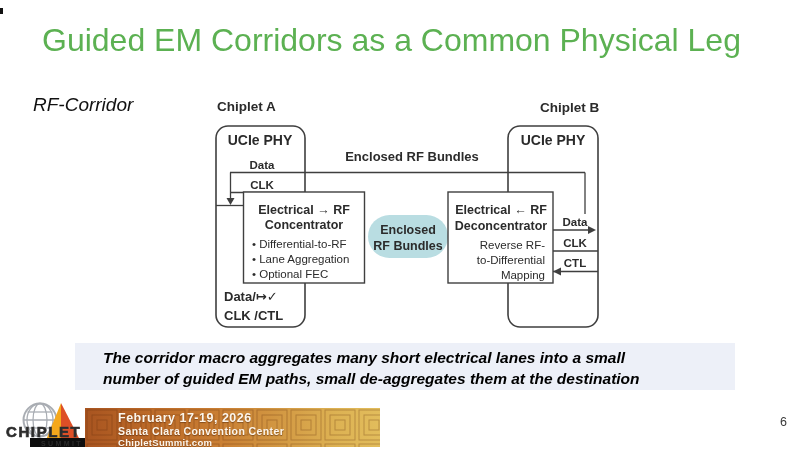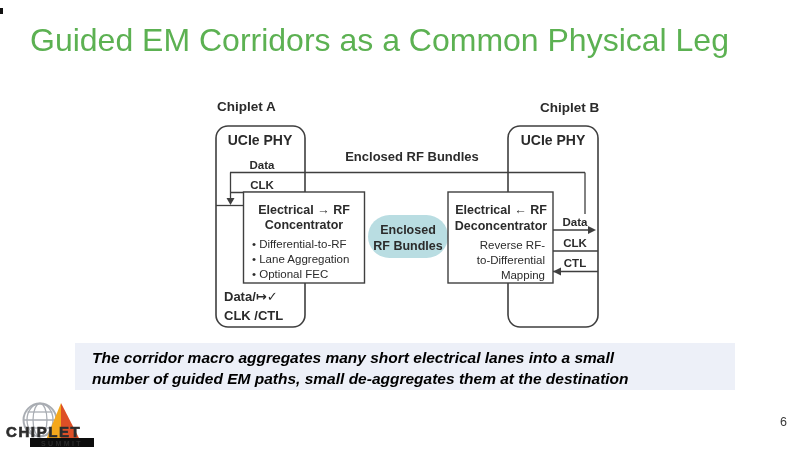--- a/index.html
+++ b/index.html
@@ -2,31 +2,31 @@
 <html><head>
 <meta charset="utf-8">
 <style>
   html,body{margin:0;padding:0;background:#888;}
   .slide{
     position:relative;width:800px;height:450px;background:#ffffff;overflow:hidden;
     font-family:"Liberation Sans","DejaVu Sans",sans-serif;
   }
   .edge-artifact{position:absolute;left:0;top:8px;width:3px;height:6px;background:#111;}
   .title{
-    position:absolute;left:30px;top:22px;width:745px;
+    position:absolute;left:42px;top:22px;width:745px;
     font-size:32px;line-height:36px;color:#5cb152;font-weight:400;white-space:nowrap;
   }
   .rf-corridor{
     position:absolute;left:33px;top:94px;
     font-size:19px;font-style:italic;color:#111;
   }
   .diagram-svg{position:absolute;left:0;top:0;}
   .summary{
     position:absolute;left:75px;top:343px;width:660px;height:47px;
-    background:#edf0f8;box-sizing:border-box;padding:4px 0 0 17px;
+    background:#edf0f8;box-sizing:border-box;padding:4px 0 0 28px;
   }
   .summary div{
     font-size:15.5px;line-height:21px;font-weight:bold;font-style:italic;color:#000;
     white-space:nowrap;
   }
   .footer-logo{position:absolute;left:4px;top:400px;width:92px;height:47px;}
   .banner{
     position:absolute;left:85px;top:408px;width:295px;height:39px;
     background:linear-gradient(90deg,#a85420 0%,#bc6a28 22%,#c97e33 45%,#d29742 65%,#ddb253 85%,#e2bd5c 100%);
     overflow:hidden;
@@ -42,20 +42,21 @@
 </style>
 </head>
 <body>
 
 <div class="slide">
 
   <div class="edge-artifact"></div>
 
   <div class="title">Guided EM Corridors as a Common Physical Leg</div>
 
+  <div class="rf-corridor">RF-Corridor</div>
 
   <svg class="diagram-svg" width="800" height="450" viewBox="0 0 800 450">
 
     <text x="217" y="111" font-size="13.5" font-weight="600">Chiplet A</text>
     <text x="540" y="112" font-size="13.5" font-weight="600">Chiplet B</text>
 
     <rect x="216" y="126" width="89" height="201" rx="12" fill="#ffffff" stroke="#3f3f3f" stroke-width="1.6"></rect>
     <rect x="508" y="126" width="90" height="201" rx="12" fill="#ffffff" stroke="#3f3f3f" stroke-width="1.6"></rect>
 
     <text x="260" y="145" font-size="14" font-weight="700" text-anchor="middle">UCIe PHY</text>
@@ -119,16 +120,33 @@
     </g>
     <g>
       <polygon points="57,3 42,40 57,40" fill="#f5a81c"></polygon>
       <polygon points="57,3 76,40 57,40" fill="#dd4f27"></polygon>
     </g>
     <text x="2" y="37" font-size="15" font-weight="bold" fill="#ffffff" stroke="#333333" stroke-width="0.7" letter-spacing="1.6">CHIPLET</text>
     <rect x="26" y="38" width="64" height="9" fill="#0d0d0d"></rect>
     <text x="58" y="45.5" font-size="7" font-weight="bold" fill="#ffffff" letter-spacing="2.4" text-anchor="middle">SUMMIT</text>
   </svg>
 
+  <div class="banner">
+    <svg class="banner-pattern" width="295" height="39">
+      <defs>
+        <pattern id="maze" width="34" height="34" patternUnits="userSpaceOnUse">
+          <rect x="2" y="2" width="30" height="30" fill="none" stroke="rgba(90,35,5,0.3)"></rect>
+          <rect x="7" y="7" width="20" height="20" fill="none" stroke="rgba(90,35,5,0.3)"></rect>
+          <rect x="12" y="12" width="10" height="10" fill="none" stroke="rgba(90,35,5,0.3)"></rect>
+        </pattern>
+      </defs>
+      <rect width="295" height="39" fill="url(#maze)"></rect>
+    </svg>
+    <div class="banner-text">
+      <div class="banner-date">February 17-19, 2026</div>
+      <div class="banner-venue">Santa Clara Convention Center</div>
+      <div class="banner-site">ChipletSummit.com</div>
+    </div>
+  </div>
 
   <div class="page-number">6</div>
 
 </div>
 
 </body></html>

